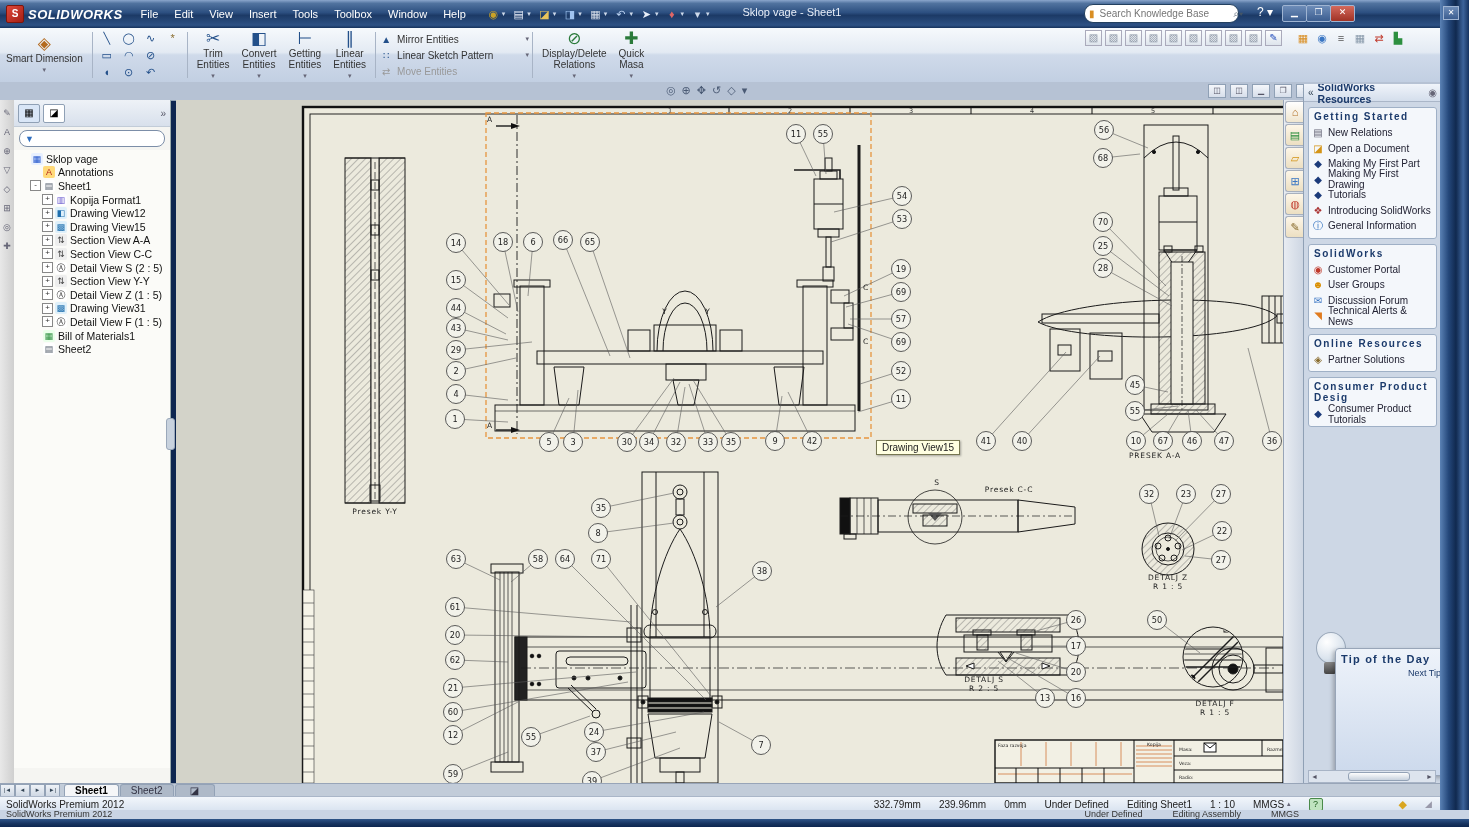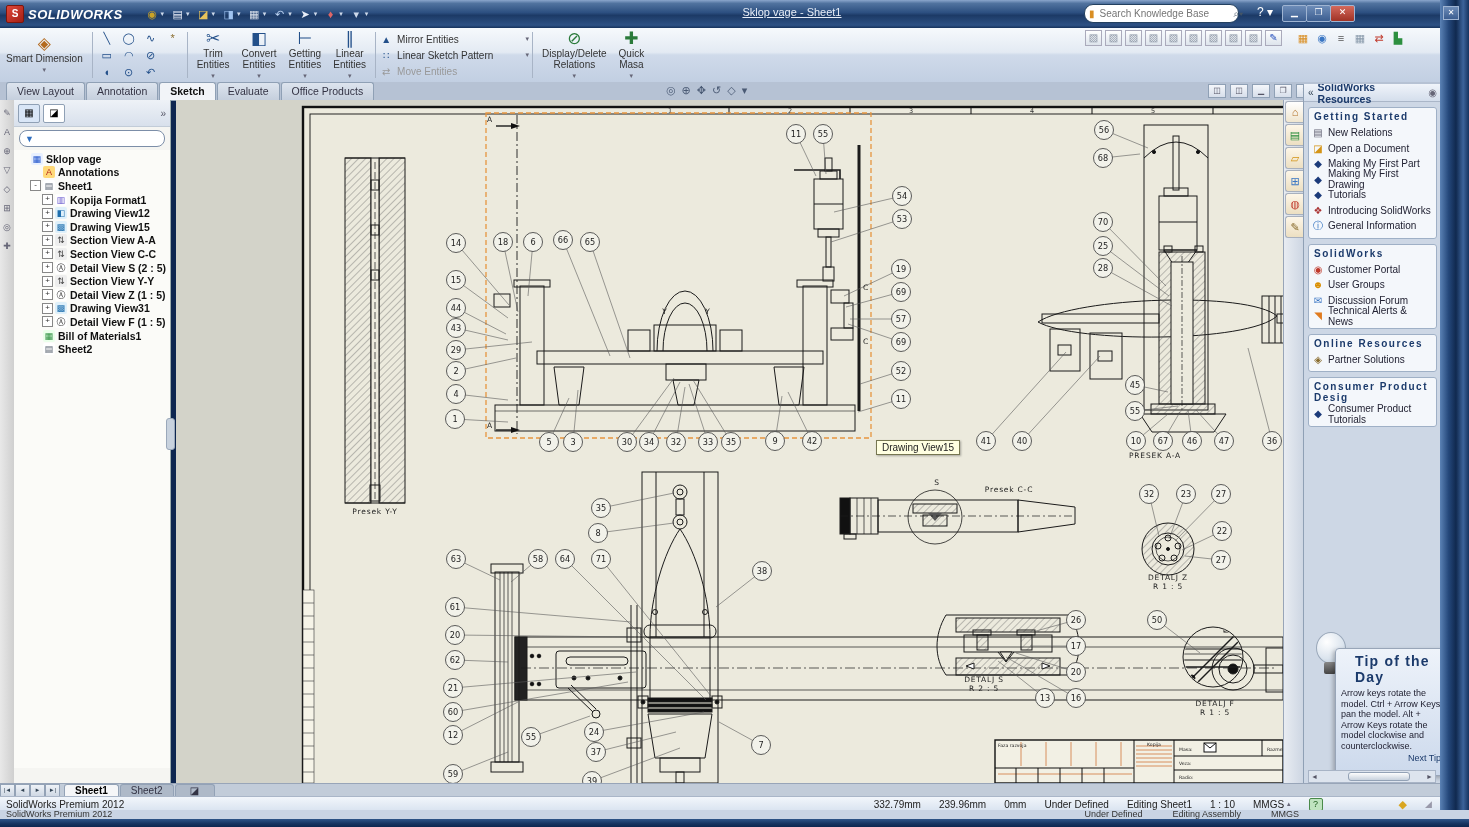--- a/index.html
+++ b/index.html
@@ -15,21 +15,21 @@
   #logo{display:flex;align-items:center;gap:4px;padding:0 10px 0 6px;}
   #logo .lg-box{width:16px;height:16px;background:linear-gradient(135deg,#e0483b,#a31f14);
     border:1px solid #7d150c;border-radius:2px;color:#fff;font-weight:bold;font-size:10px;
     text-align:center;line-height:16px;}
   #logo .lg-txt{font-weight:bold;font-style:italic;font-size:13px;letter-spacing:.5px;}
   .menu-item{padding:2px 8px;font-size:11px;border-radius:2px;}
   #quickbar{display:flex;align-items:center;margin-left:10px;gap:2px;}
   .qicon{display:flex;align-items:center;padding:1px 2px;border-radius:2px;}
   .qicon .g{width:15px;height:15px;text-align:center;line-height:15px;font-size:11px;}
   .qicon .car{font-size:7px;color:#cdd9ea;margin-left:1px;}
-  #win-title{position:absolute;left:50%;top:6px;transform:translateX(8%);font-size:11px;color:#e8eef8;text-decoration:underline;}
+  #win-title{position:absolute;left:50%;top:6px;transform:translateX(8%);font-size:11px;color:#e8eef8;}
   #searchbox{position:absolute;right:230px;top:4px;width:145px;height:17px;background:#fff;
     border:1px solid #23405f;border-radius:9px;display:flex;align-items:center;padding:0 4px;}
   #searchbox .key{color:#d98e23;font-size:10px;margin-right:3px;}
   #searchbox input{border:none;outline:none;flex:1;font-size:10px;color:#333;background:transparent;
     font-family:"Liberation Sans",sans-serif;}
   #searchbox .mag{color:#456;font-size:10px;}
   #helpbtn{position:absolute;right:196px;top:5px;color:#fff;font-size:12px;}
   .wbtn{position:absolute;top:5px;width:23px;height:15px;border:1px solid #9fb4d2;border-radius:2px;
     background:linear-gradient(#6d8cb8,#3c5e90);color:#fff;text-align:center;line-height:13px;font-size:9px;}
   
@@ -77,21 +77,21 @@
     display:flex;align-items:center;padding:0 5px;gap:3px;}
   #filterbox .fun{color:#2f6fc0;font-size:9px;}
   #filterbox input{border:none;outline:none;flex:1;font-size:10px;background:transparent;
     font-family:"Liberation Sans",sans-serif;}
   #tree{padding:2px 0 0 2px;background:#fbfbf8;height:616px;overflow:hidden;}
   .trow{display:flex;align-items:center;height:13.6px;white-space:nowrap;}
   .texp{width:9px;height:9px;border:1px solid #888;background:#fff;font-size:8px;line-height:7px;
     text-align:center;color:#333;margin-right:2px;flex:none;}
   .tic{width:12px;height:12px;margin-right:3px;flex:none;font-size:9px;line-height:12px;text-align:center;
     border-radius:2px;}
-  .tlabel{font-size:10.5px;color:#111;font-weight:bold;}
+  .tlabel{font-size:10.5px;color:#111;}
   #splitgrip{left:166px;top:418px;width:7px;height:30px;background:#c8d2de;border:1px solid #9aa8ba;
     border-radius:3px;}
   
   #graphics{left:176px;top:100px;width:1107px;height:683px;background:#d3d3c9;}
   #dwg{position:absolute;left:0;top:0;}
   .selbox{fill:none;stroke:#e6953f;stroke-width:1.3;stroke-dasharray:5 3;}
   .dwglbl{font-family:"DejaVu Sans",sans-serif;font-size:7.5px;letter-spacing:.8px;fill:#222;
     text-anchor:middle;}
   .zonenum{font-family:"DejaVu Sans",sans-serif;font-size:6.5px;fill:#333;text-anchor:middle;}
   .bal circle{fill:#f2f2ea;stroke:#4a4a4a;stroke-width:.9;}
@@ -113,21 +113,21 @@
   #tphead .ttl{font-size:10.5px;font-weight:bold;color:#1b3a6b;}
   #tphead .cmp{margin-left:auto;color:#667;font-size:10px;}
   .tpsec{margin:5px 4px 0 4px;background:#f4f7fb;border:1px solid #9fb0c6;border-radius:3px;
     padding:2px 3px 4px 3px;}
   .tpsec h3{margin:1px 0 3px 2px;font-size:10px;color:#1b3a6b;letter-spacing:1.5px;}
   .tpitem{display:flex;align-items:center;gap:4px;height:15.5px;font-size:10px;color:#223;}
   .tpitem .ic{width:12px;text-align:center;font-size:10px;flex:none;}
   
   #tip{left:1335px;top:648px;width:100px;height:118px;background:linear-gradient(#eef3fa,#ccd9ec);
     border:1px solid #98a5b8;border-radius:4px;padding:4px 5px;box-shadow:-2px 2px 4px rgba(0,0,0,.25);}
-  #tip h4{margin:0 0 3px 14px;font-size:14px;color:#1b3a6b;letter-spacing:1.2px;}
+  #tip h4{margin:0 0 3px 0;font-size:11px;color:#1b3a6b;letter-spacing:1.2px;}
   #tip .txt{font-size:9px;line-height:10.5px;color:#223;}
   #tip .next{text-align:right;font-size:9px;color:#1b3a6b;margin-top:2px;}
   #bulb{left:1316px;top:632px;width:30px;height:46px;}
   #bulb .glass{width:28px;height:30px;border-radius:50%;
     background:radial-gradient(circle at 35% 30%,#ffffff,#dbe4ee 60%,#aebecf);border:1px solid #9aa8ba;}
   #bulb .base{width:12px;height:12px;margin:-2px 0 0 8px;background:linear-gradient(#888,#444);
     border-radius:2px;}
   #tpscroll{left:1308px;top:770px;width:126px;height:11px;background:#dde4ee;border:1px solid #a8b4c6;
     display:flex;align-items:center;}
   #tpscroll .th{margin-left:28px;width:60px;height:7px;background:linear-gradient(#fdfdfd,#c8d2de);
@@ -161,20 +161,30 @@
     background:linear-gradient(#6d8cb8,#3c5e90);color:#fff;font-size:8px;text-align:center;line-height:11px;}
 </style>
 </head>
 <body>
 
 <div id="titlebar" class="abs">
   <div id="logo">
     <span class="lg-box">S</span>
     <span class="lg-txt">SOLIDWORKS</span>
   </div>
+  <div id="menubar" style="display:flex">
+      <span class="menu-item">File</span>
+      <span class="menu-item">Edit</span>
+      <span class="menu-item">View</span>
+      <span class="menu-item">Insert</span>
+      <span class="menu-item">Tools</span>
+      <span class="menu-item">Toolbox</span>
+      <span class="menu-item">Window</span>
+      <span class="menu-item">Help</span>
+    </div>
   <div id="quickbar">
       <span class="qicon">
         <span class="g" style="color: rgb(201, 162, 39);">◉</span>
         <span class="car">▾</span>
       </span>
       <span class="qicon">
         <span class="g" style="color: rgb(232, 238, 248);">▤</span>
         <span class="car">▾</span>
       </span>
       <span class="qicon">
@@ -313,27 +323,20 @@
     <span class="vsep"></span>
     <span class="cicon" style="color: rgb(217, 142, 35);">▦</span>
     <span class="cicon" style="color: rgb(58, 118, 196);">◉</span>
     <span class="cicon" style="color: rgb(85, 85, 85);">≡</span>
     <span class="cicon" style="color: rgb(136, 153, 170);">▦</span>
     <span class="cicon" style="color: rgb(192, 57, 43);">⇄</span>
     <span class="cicon" style="color: rgb(44, 143, 63);">▙</span>
   </div>
 
 <div id="tabrow" class="abs">
-  <div id="cmtabs">
-      <span class="cmtab">View Layout</span>
-      <span class="cmtab">Annotation</span>
-      <span class="cmtab active">Sketch</span>
-      <span class="cmtab">Evaluate</span>
-      <span class="cmtab">Office Products</span>
-    </div>
   <div id="headsup">
       <span>◎</span>
       <span>⊕</span>
       <span>✥</span>
       <span>↺</span>
       <span>◇</span>
       <span>▾</span>
     </div>
   <div id="childwin">
     <span class="cwbtn">◫</span>
@@ -1226,21 +1229,20 @@
         </div>
       </div>
     </div>
 </div>
 <div id="bulb" class="abs">
   <div class="glass"></div>
     <div class="base"></div>
 </div>
 <div id="tip" class="abs">
   <h4>Tip of the Day</h4>
-  <div class="txt">Arrow keys rotate the model. Ctrl + Arrow Keys pan the model. Alt + Arrow Keys rotate the model clockwise and counterclockwise.</div>
   <div class="next">Next Tip</div>
 </div>
 <div id="tpscroll" class="abs">
   <span class="ar">◄</span>
   <span class="th"></span>
   <span class="ar" style="margin-left:auto">►</span>
 </div>
 
 <div id="sheettabs" class="abs">
   <span class="navb">|◄</span>

